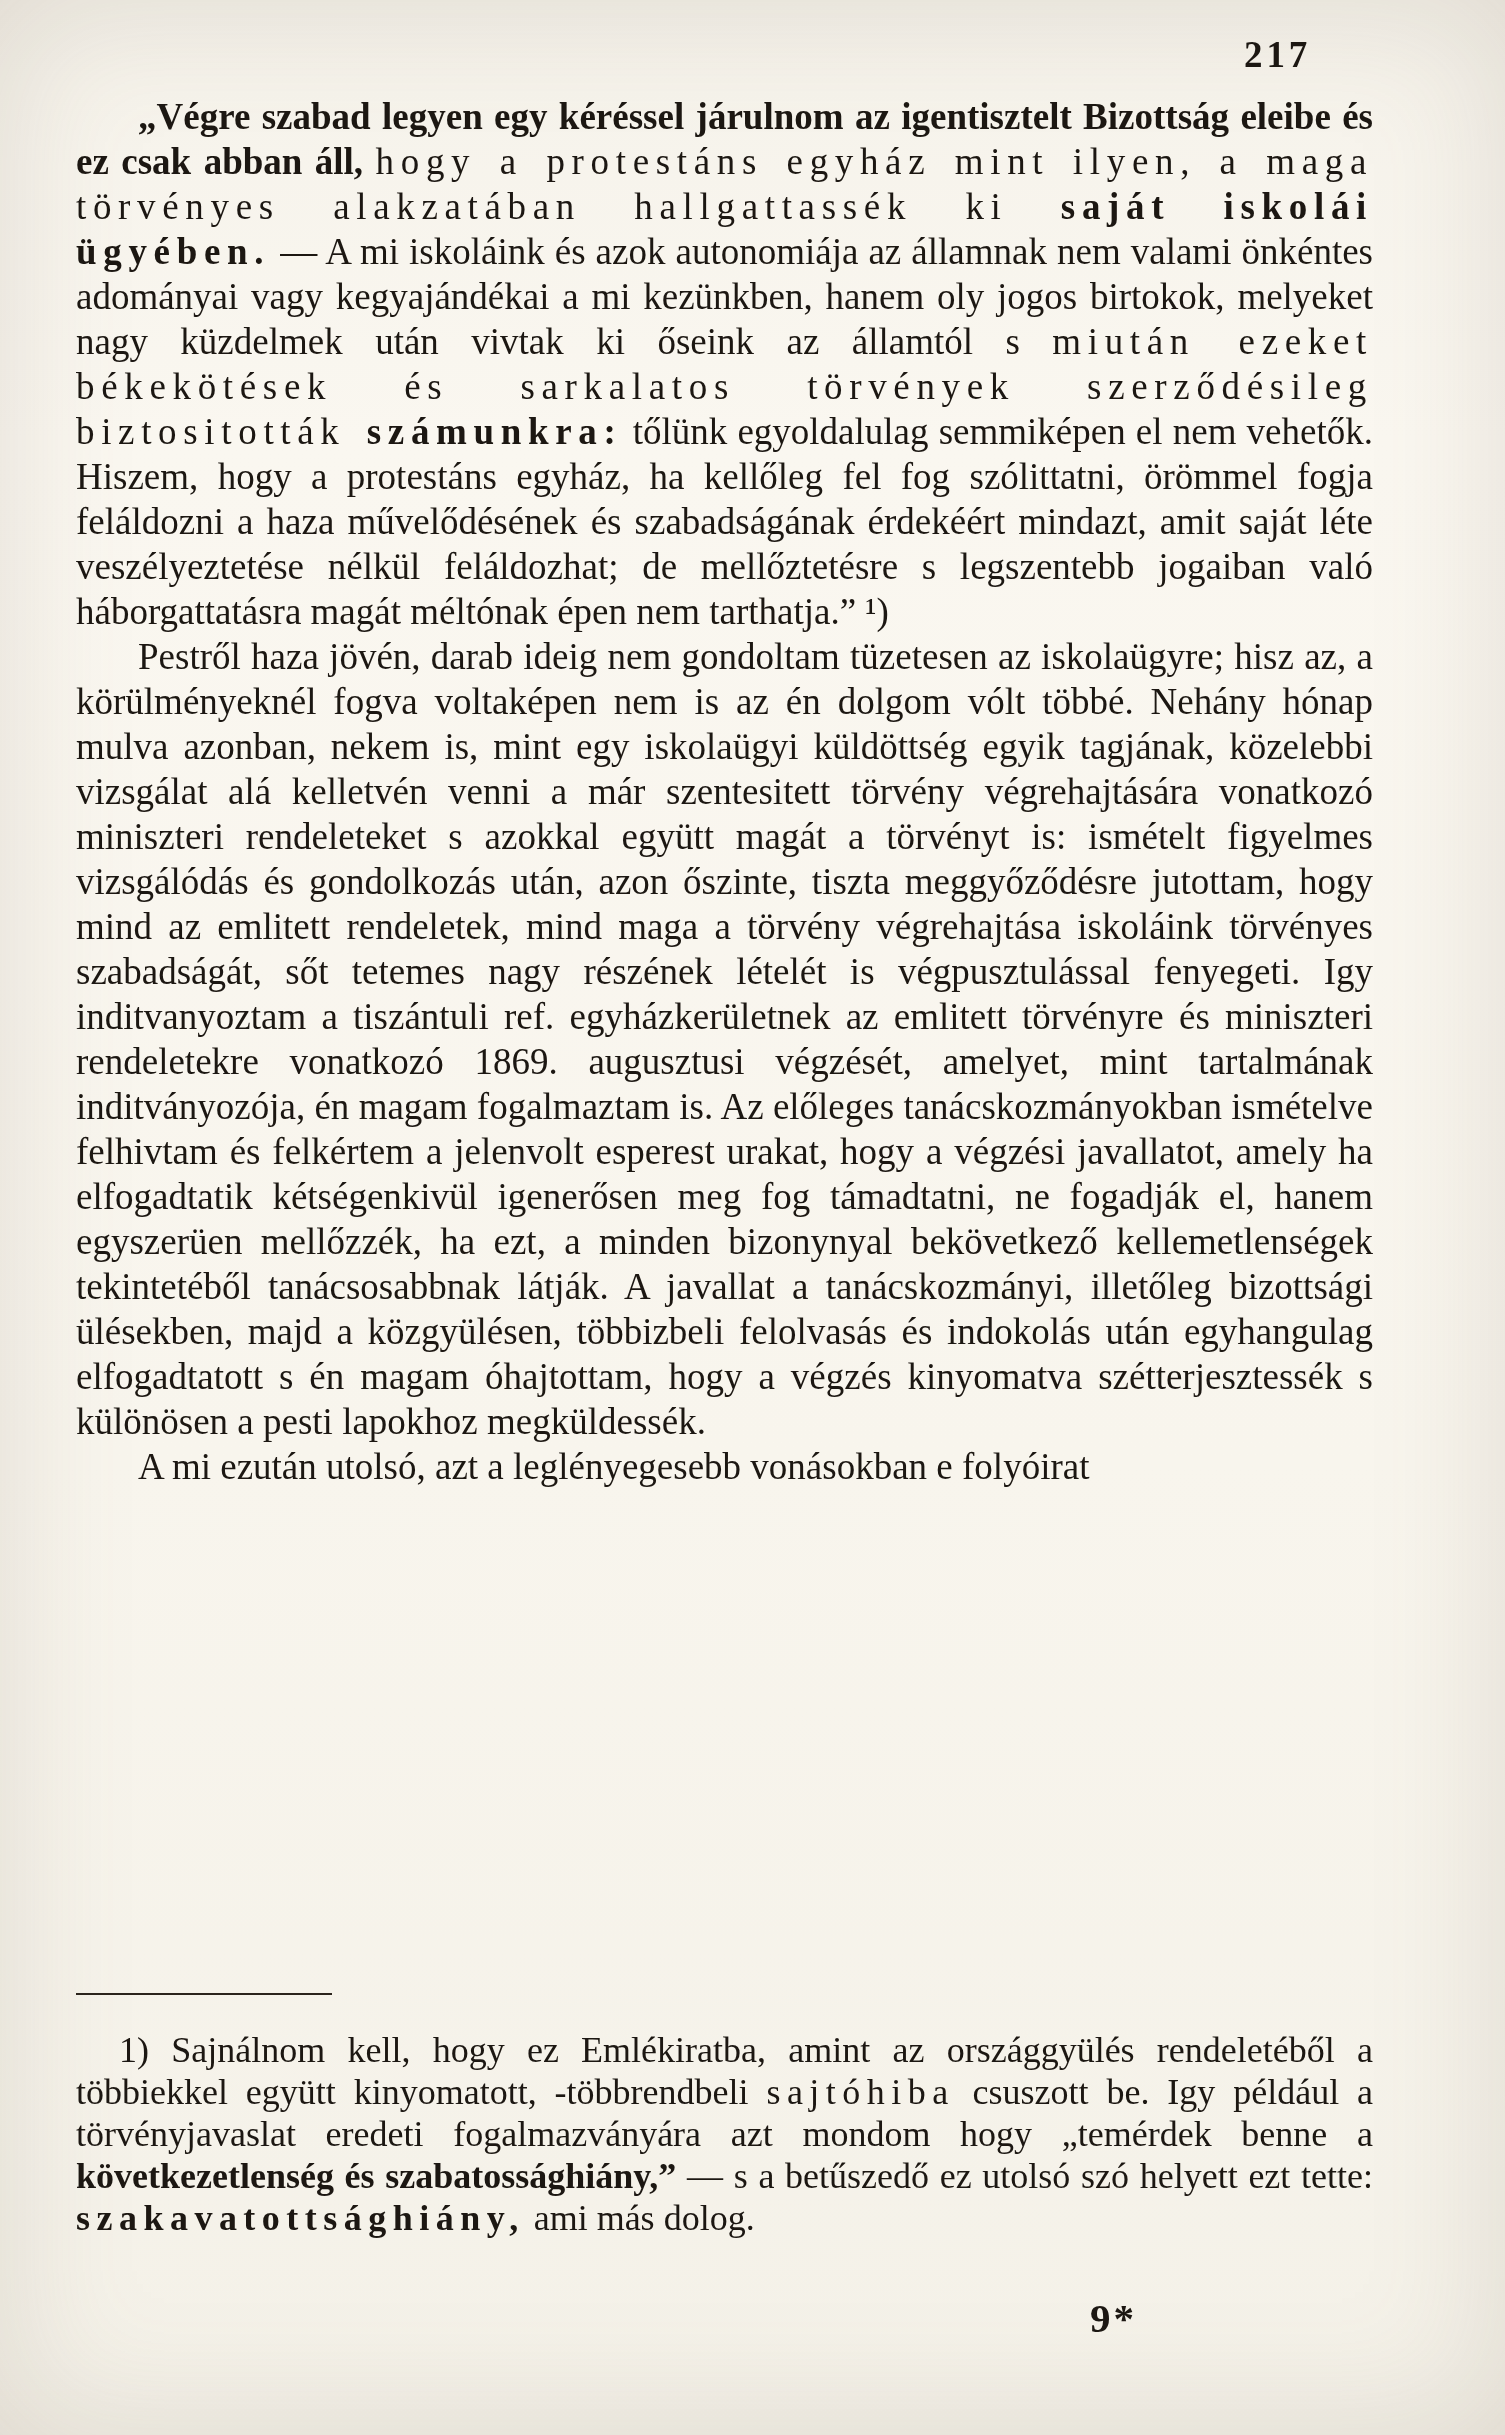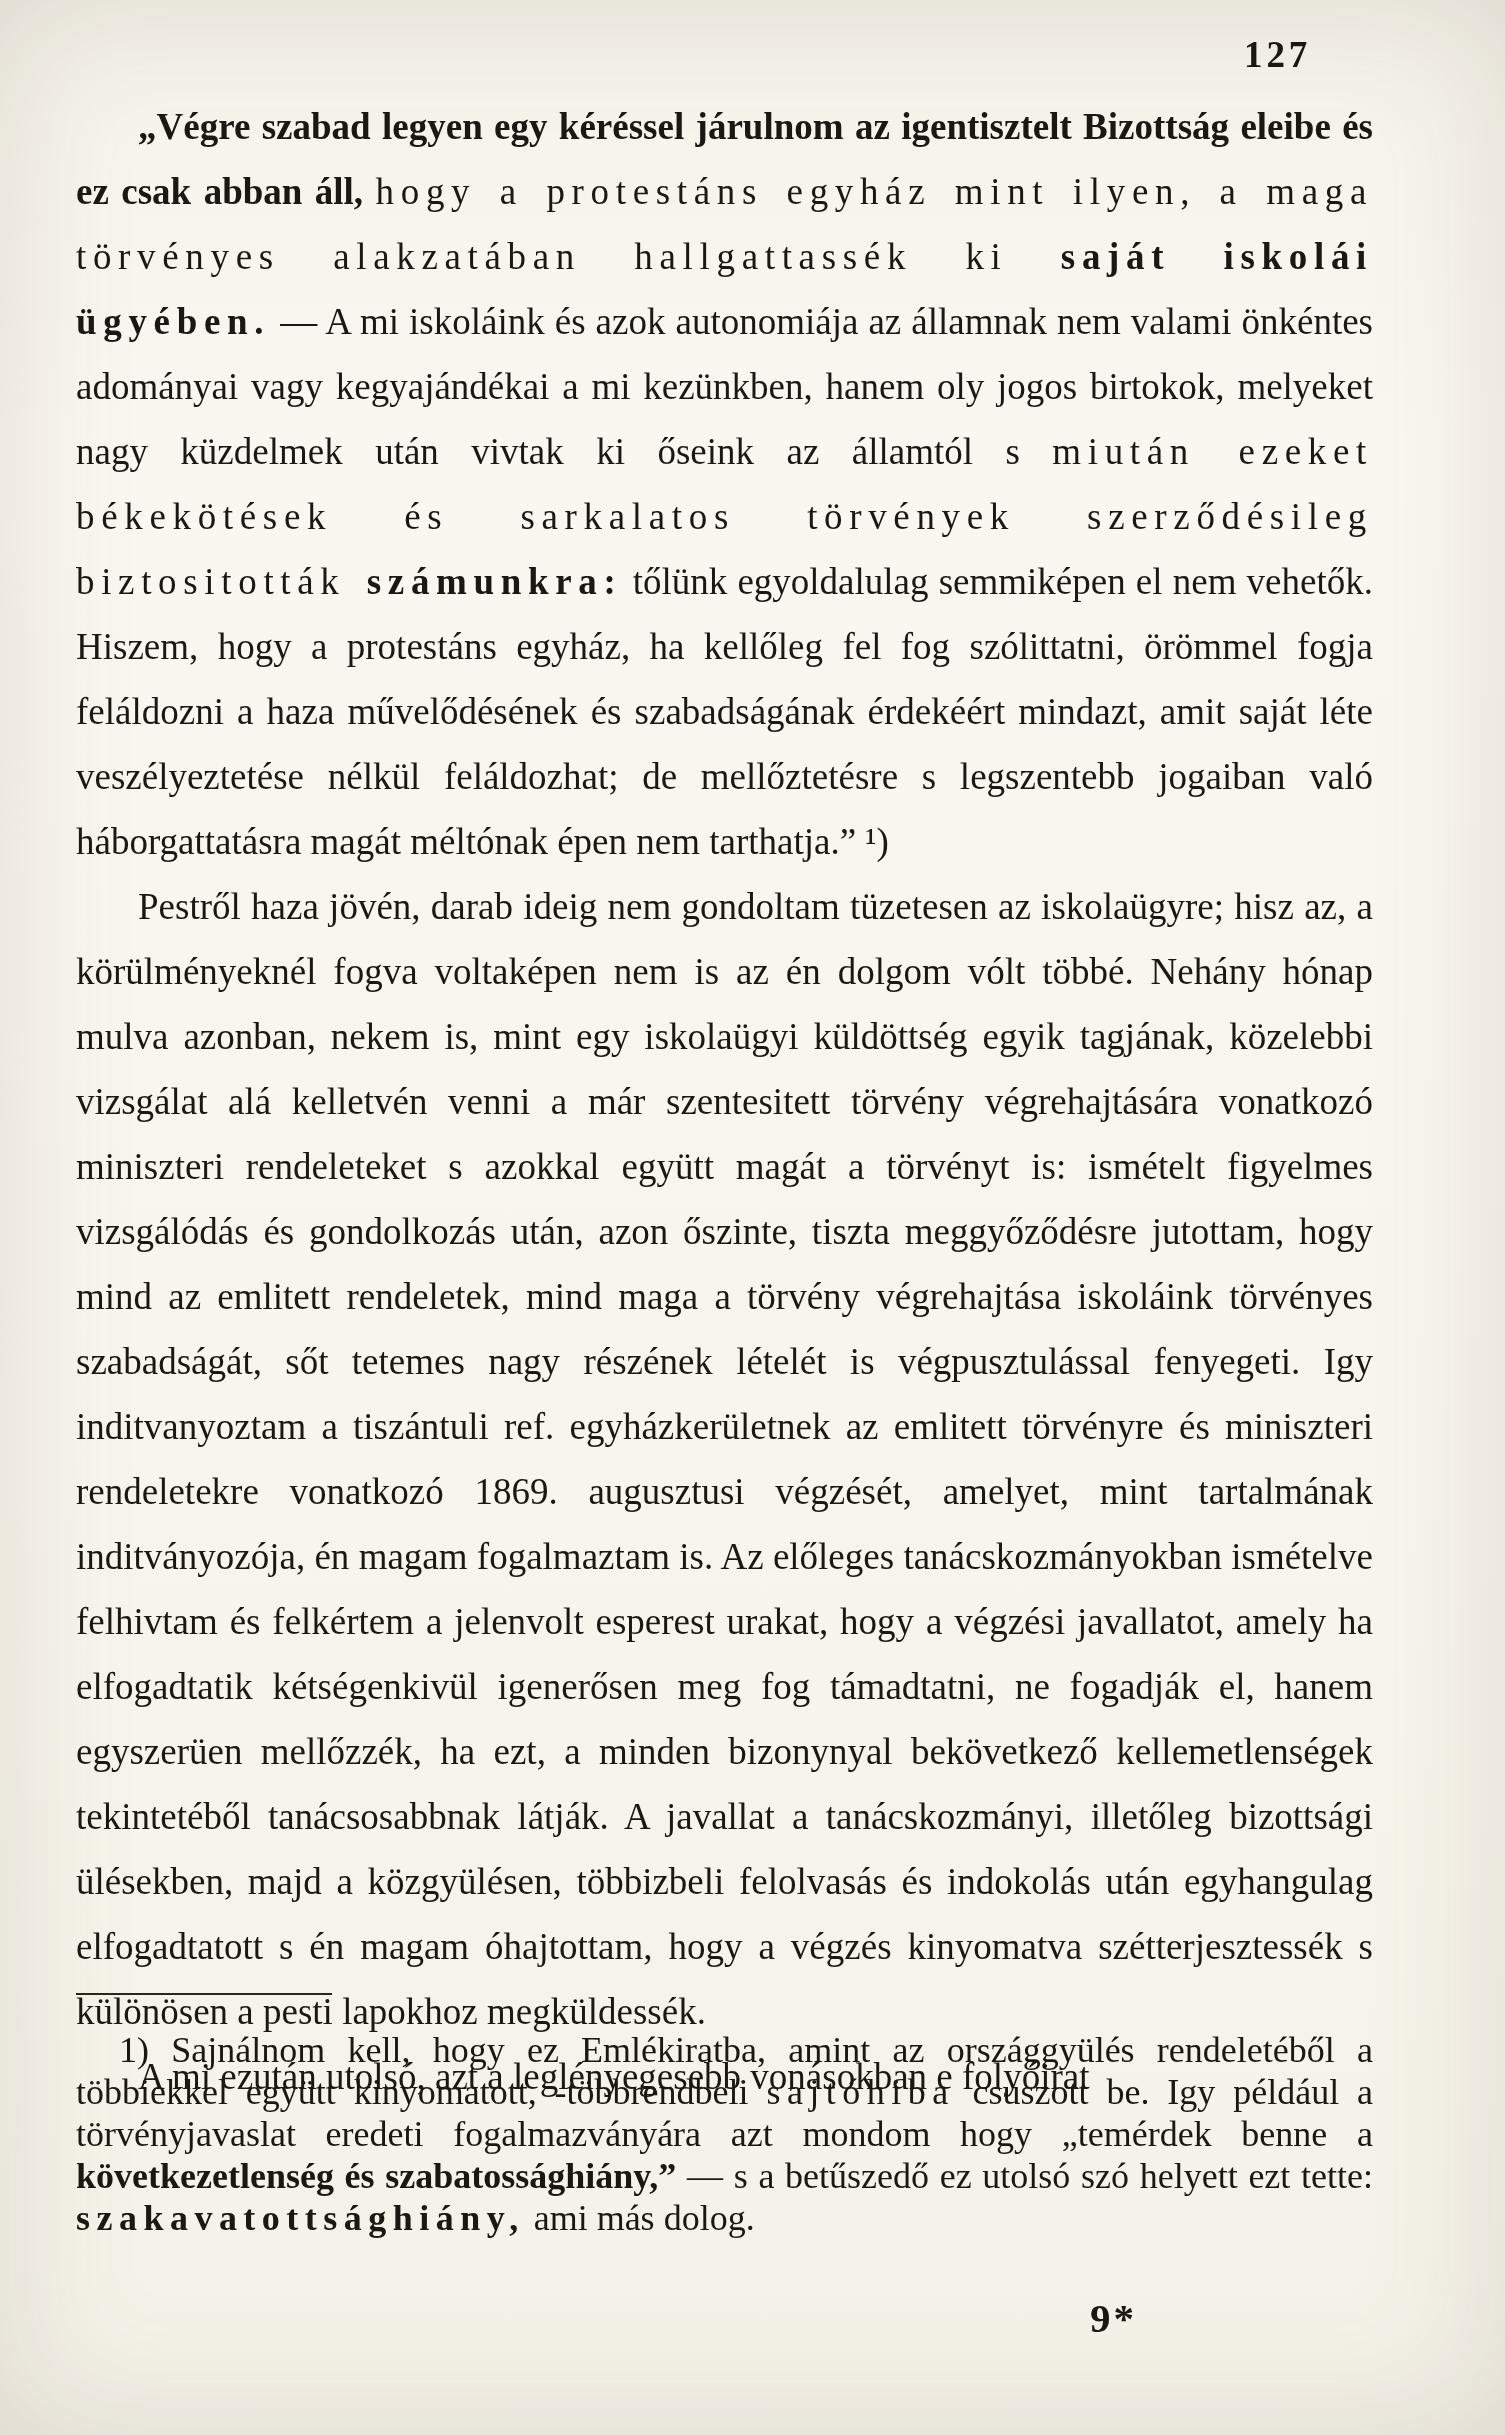--- a/index.html
+++ b/index.html
@@ -28,21 +28,21 @@
     font-weight: bold;
     letter-spacing: 3.9px;
   }
   .content {
     position: absolute;
     left: 76px;
     top: 94px;
     width: 1297px;
     text-align: justify;
     font-size: 37px;
-    line-height: 65px;
+    line-height: 45px;
   }
   .para {
     margin: 0;
     text-indent: 62px;
   }
   .seg-n  { font-weight: normal; }
   .seg-b  { font-weight: bold; }
   .seg-sp { letter-spacing: 0.18em; word-spacing: 0.12em; }
   .seg-bsp { font-weight: bold; letter-spacing: 0.18em; word-spacing: 0.12em; }
   .footnote-rule {
@@ -70,21 +70,21 @@
     font-size: 41px;
     font-weight: bold;
     letter-spacing: 2.9px;
   }
 </style>
 </head>
 <body>
 
 <div class="page">
 
-  <div class="page-number">127</div>
+  <div class="page-number">217</div>
 
   <div class="content">
     <p class="para"><span class="seg-b">„Végre szabad legyen egy kéréssel járulnom az igentisztelt Bizottság eleibe és ez csak abban áll, </span><span class="seg-sp">hogy a protestáns egyház mint ilyen, a maga törvényes alakzatában hallgattassék ki </span><span class="seg-bsp">saját iskolái ügyében.</span><span class="seg-n"> — A mi iskoláink és azok autonomiája az államnak nem valami önkéntes adományai vagy kegyajándékai a mi kezünkben, hanem oly jogos birtokok, melyeket nagy küzdelmek után vivtak ki őseink az államtól s </span><span class="seg-sp">miután ezeket békekötések és sarkalatos törvények szerződésileg biztositották </span><span class="seg-bsp">számunkra:</span><span class="seg-n"> tőlünk egyoldalulag semmiképen el nem vehetők. Hiszem, hogy a protestáns egyház, ha kellőleg fel fog szólittatni, örömmel fogja feláldozni a haza művelődésének és szabadságának érdekéért mindazt, amit saját léte veszélyeztetése nélkül feláldozhat; de mellőztetésre s legszentebb jogaiban való háborgattatásra magát méltónak épen nem tarthatja.” ¹)</span></p>
     <p class="para"><span class="seg-n">Pestről haza jövén, darab ideig nem gondoltam tüzetesen az iskolaügyre; hisz az, a körülményeknél fogva voltaképen nem is az én dolgom vólt többé. Nehány hónap mulva azonban, nekem is, mint egy iskolaügyi küldöttség egyik tagjának, közelebbi vizsgálat alá kelletvén venni a már szentesitett törvény végrehajtására vonatkozó miniszteri rendeleteket s azokkal együtt magát a törvényt is: ismételt figyelmes vizsgálódás és gondolkozás után, azon őszinte, tiszta meggyőződésre jutottam, hogy mind az emlitett rendeletek, mind maga a törvény végrehajtása iskoláink törvényes szabadságát, sőt tetemes nagy részének lételét is végpusztulással fenyegeti. Igy inditvanyoztam a tiszántuli ref. egyházkerületnek az emlitett törvényre és miniszteri rendeletekre vonatkozó 1869. augusztusi végzését, amelyet, mint tartalmának inditványozója, én magam fogalmaztam is. Az előleges tanácskozmányokban ismételve felhivtam és felkértem a jelenvolt esperest urakat, hogy a végzési javallatot, amely ha elfogadtatik kétségenkivül igenerősen meg fog támadtatni, ne fogadják el, hanem egyszerüen mellőzzék, ha ezt, a minden bizonynyal bekövetkező kellemetlenségek tekintetéből tanácsosabbnak látják. A javallat a tanácskozmányi, illetőleg bizottsági ülésekben, majd a közgyülésen, többizbeli felolvasás és indokolás után egyhangulag elfogadtatott s én magam óhajtottam, hogy a végzés kinyomatva szétterjesztessék s különösen a pesti lapokhoz megküldessék.</span></p>
     <p class="para"><span class="seg-n">A mi ezután utolsó, azt a leglényegesebb vonásokban e folyóirat</span></p>
   </div>
 
   <div class="footnote-rule"></div>
 
   <div class="footnote"><span class="seg-n">1) Sajnálnom kell, hogy ez Emlékiratba, amint az országgyülés rendeletéből a többiekkel együtt kinyomatott, -többrendbeli </span><span class="seg-sp">sajtóhiba</span><span class="seg-n"> csuszott be. Igy például a törvényjavaslat eredeti fogalmazványára azt mondom hogy „temérdek benne a </span><span class="seg-b">következetlenség és szabatossághiány,”</span><span class="seg-n"> — s a betűszedő ez utolsó szó helyett ezt tette: </span><span class="seg-bsp">szakavatottsághiány,</span><span class="seg-n"> ami más dolog.</span></div>

